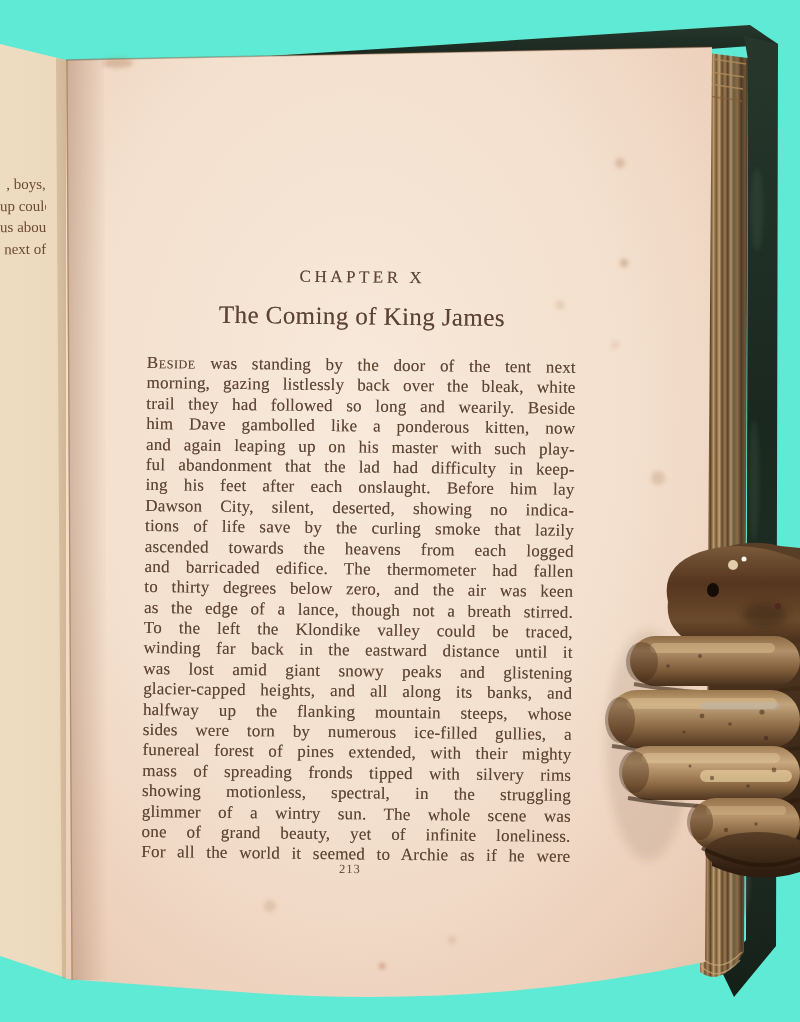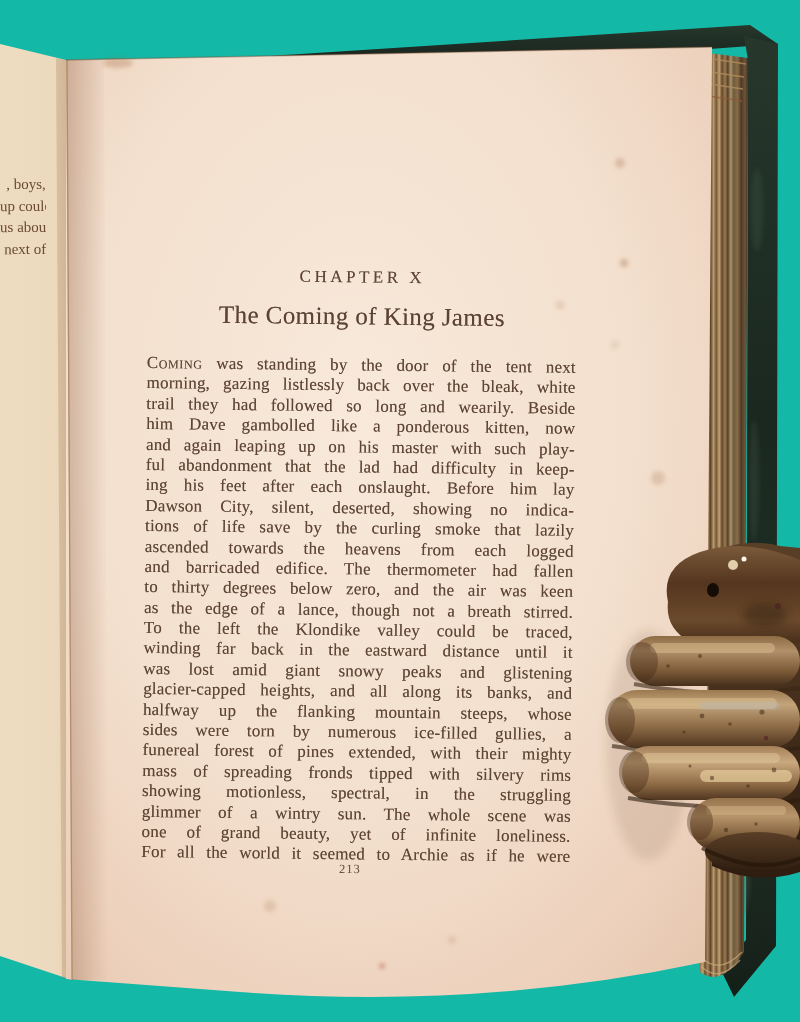--- a/index.html
+++ b/index.html
@@ -1,16 +1,16 @@
 <!DOCTYPE html>
 <html><head>
 <meta charset="utf-8">
 <style>
   html,body{margin:0;padding:0;background:#040404;}
-  .scene{position:relative;width:800px;height:1022px;background:#14b8a6;overflow:hidden;
+  .scene{position:relative;width:800px;height:1022px;background:#5eead4;overflow:hidden;
          font-family:"Liberation Serif","DejaVu Serif",serif;}
   .scene svg{position:absolute;left:0;top:0;}
 
   
   .left-frags{position:absolute;left:0;top:174px;width:46px;padding-right:3px;
               text-align:right;color:#6b4a34;font-size:15px;line-height:21.5px;
               transform:rotate(-0.4deg);}
   .frag-line{white-space:nowrap;overflow:hidden;}
 
   
@@ -131,21 +131,21 @@
       <div class="frag-line">, boys,</div>
       <div class="frag-line">up could</div>
       <div class="frag-line">us about</div>
       <div class="frag-line">next of</div>
     </div>
 
   <div class="recto-text">
     <div class="chapter-label">CHAPTER X</div>
     <div class="chapter-title">The Coming of King James</div>
     <div class="body-text">
-        <div class="body-line"><span class="sc">Coming</span> was standing by the door of the tent next</div>
+        <div class="body-line"><span class="sc">Beside</span> was standing by the door of the tent next</div>
         <div class="body-line">morning, gazing listlessly back over the bleak, white</div>
         <div class="body-line">trail they had followed so long and wearily. Beside</div>
         <div class="body-line">him Dave gambolled like a ponderous kitten, now</div>
         <div class="body-line">and again leaping up on his master with such play-</div>
         <div class="body-line">ful abandonment that the lad had difficulty in keep-</div>
         <div class="body-line">ing his feet after each onslaught. Before him lay</div>
         <div class="body-line">Dawson City, silent, deserted, showing no indica-</div>
         <div class="body-line">tions of life save by the curling smoke that lazily</div>
         <div class="body-line">ascended towards the heavens from each logged</div>
         <div class="body-line">and barricaded edifice. The thermometer had fallen</div>

